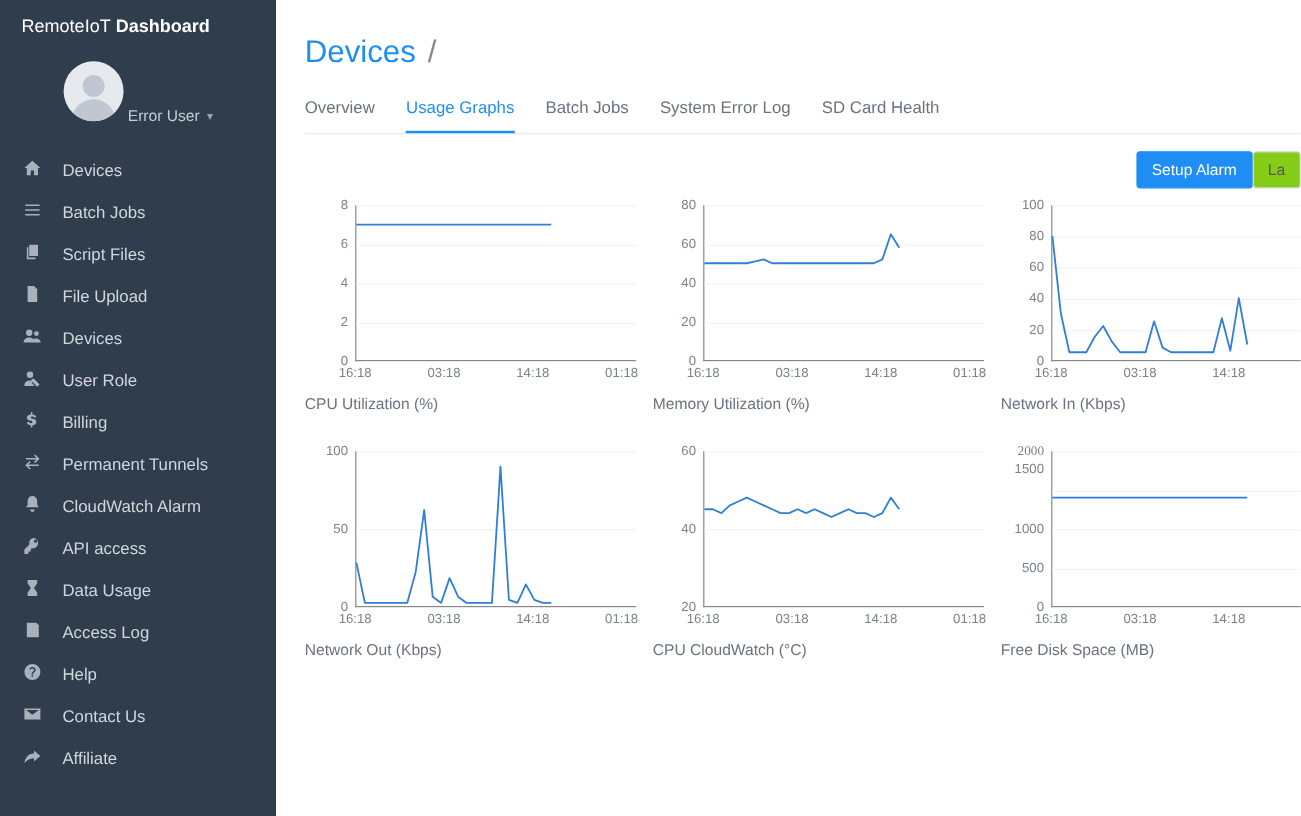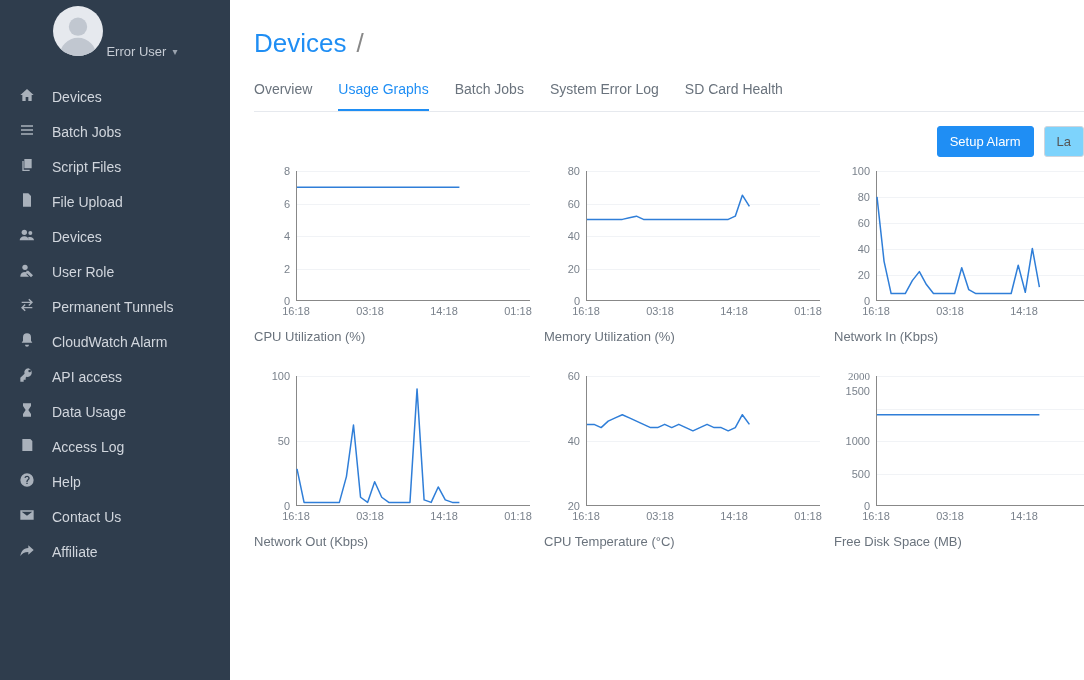--- a/index.html
+++ b/index.html
@@ -27,42 +27,46 @@
 
   .crumbs { display: flex; align-items: baseline; gap: 10px; padding: 28px 0 14px; font-size: 26px; font-weight: 300; color: #555; }
   .crumbs .root { color: #1f8ef4; cursor: pointer; }
   .crumbs .sep  { color: #888; font-weight: 300; }
   .crumbs .leaf { color: #444; }
 
   .tabs { display: flex; gap: 26px; border-bottom: 1px solid #e6e9ee; font-size: 14px; }
   .tab { padding: 8px 0 12px; color: #6a737d; cursor: pointer; border-bottom: 2px solid transparent; }
   .tab.active { color: #1f8ef4; border-bottom-color: #1f8ef4; }
 
-  .actionbar { display: flex; justify-content: flex-end; gap: 10px; padding: 14px 0; }
+  .actionbar { display: flex; justify-content: flex-end; gap: 0; padding: 14px 0; }
   .btn { font-size: 13px; border-radius: 3px; padding: 7px 12px; cursor: pointer; border: 1px solid transparent; white-space: nowrap; }
   .btn-primary { background: #1f8ef4; color: #fff; border-color: #1f8ef4; }
-  .btn-default { background: #7dd3fc; color: #555; border-color: #cfd5dd; }
+  .btn-default { background: #84cc16; color: #555; border-color: #cfd5dd; }
 
   
   .grid { display: grid; grid-template-columns: repeat(3, 280px); gap: 10px 10px; }
   .panel { }
   .plot { position: relative; height: 150px; }
   .plot .ylabels { position: absolute; left: 0; top: 0; bottom: 20px; width: 40px; }
   .plot .ylabels span { position: absolute; right: 4px; transform: translateY(-50%); font-size: 11px; color: #7a828c; }
   .plot .area { position: absolute; left: 42px; right: 4px; top: 0; bottom: 20px; border-left: 1px solid #888; border-bottom: 1px solid #888; }
   .plot .grid-h { position: absolute; left: 0; right: 0; border-top: 1px solid #f1f3f6; }
   .plot svg.series { position: absolute; inset: 0; width: 100%; height: 100%; overflow: visible; }
   .plot .xlabels { position: absolute; left: 42px; right: 16px; bottom: 0; height: 18px; }
   .plot .xlabels span { position: absolute; top: 2px; transform: translateX(-50%); font-size: 11px; color: #7a828c; white-space: nowrap; }
   .panel-title { font-size: 13px; color: #6a737d; padding: 8px 0 22px; }
 </style>
 </head>
 <body>
 
 <aside class="sidebar">
+  <div class="brand">
+    <span class="light">RemoteIoT</span>
+    <span class="bold">Dashboard</span>
+  </div>
 
   <div class="profile">
     <div class="avatar">
       <svg viewBox="0 0 24 24">
           <circle cx="12" cy="8" r="5"></circle>
           <path d="M2 24c0-5.5 4.5-10 10-10s10 4.5 10 10H2z"></path>
         </svg>
     </div>
     <div class="username">
       <span>Error User</span>
@@ -105,20 +109,26 @@
       </li>
       <li>
         <span class="icon"><svg viewBox="0 0 24 24">
             <circle cx="9" cy="8" r="4"></circle>
             <path d="M2 21c0-3.5 3.1-6 7-6 1.4 0 2.7.3 3.8.9L11 18l4 4H2zm12-8l7 7-3 3-7-7v-3h3z"></path>
           </svg></span>
         <span>User Role</span>
       </li>
       <li>
         <span class="icon"><svg viewBox="0 0 24 24">
+            <path d="M12 2v3c2.8 0 5 1.8 5 4h-3c0-.8-.9-1.5-2-1.5s-2 .7-2 1.5.9 1.5 2 1.5c2.8 0 5 1.8 5 4s-2.2 4-5 4v3h-2v-3c-2.8 0-5-1.8-5-4h3c0 .8.9 1.5 2 1.5s2-.7 2-1.5-.9-1.5-2-1.5c-2.8 0-5-1.8-5-4s2.2-4 5-4V2h2z"></path>
+          </svg></span>
+        <span>Billing</span>
+      </li>
+      <li>
+        <span class="icon"><svg viewBox="0 0 24 24">
             <path d="M4 7h13l-3-3 1.4-1.4L21 8l-5.6 5.4L14 12l3-3H4zM20 17H7l3 3-1.4 1.4L3 16l5.6-5.4L10 12l-3 3h13z"></path>
           </svg></span>
         <span>Permanent Tunnels</span>
       </li>
       <li>
         <span class="icon"><svg viewBox="0 0 24 24">
             <path d="M12 2a6 6 0 00-6 6v5l-2 3h16l-2-3V8a6 6 0 00-6-6zm0 20a3 3 0 003-3H9a3 3 0 003 3z"></path>
           </svg></span>
         <span>CloudWatch Alarm</span>
       </li>
@@ -302,21 +312,21 @@
                 <polyline points="0.00,37.50 3.03,37.50 6.06,40.00 9.09,35.00 12.12,32.50 15.15,30.00 18.18,32.50 21.21,35.00 24.24,37.50 27.27,40.00 30.30,40.00 33.33,37.50 36.36,40.00 39.39,37.50 42.42,40.00 45.45,42.50 48.48,40.00 51.52,37.50 54.55,40.00 57.58,40.00 60.61,42.50 63.64,40.00 66.67,30.00 69.70,37.50" fill="none" stroke="#2f7ed8" stroke-width="1.5" vector-effect="non-scaling-stroke" stroke-linejoin="round"></polyline>
               </svg>
             </div>
             <div class="xlabels">
               <span style="left: 0%;">16:18</span>
               <span style="left: 33.3333%;">03:18</span>
               <span style="left: 66.6667%;">14:18</span>
               <span style="left: 100%;">01:18</span>
             </div>
           </div>
-          <div class="panel-title">CPU Temperature (°C)</div>
+          <div class="panel-title">CPU CloudWatch (°C)</div>
         </div>
         <div class="panel">
           <div class="plot">
             <div class="ylabels">
               <span style="top: 130px;">0</span>
               <span style="top: 97.5px;">500</span>
               <span style="top: 65px;">1000</span>
               <span style="top: 15px;">1500</span>
               <span style="top: 0px; font-family: Liberation Serif, serif;">2000</span>
             </div>

